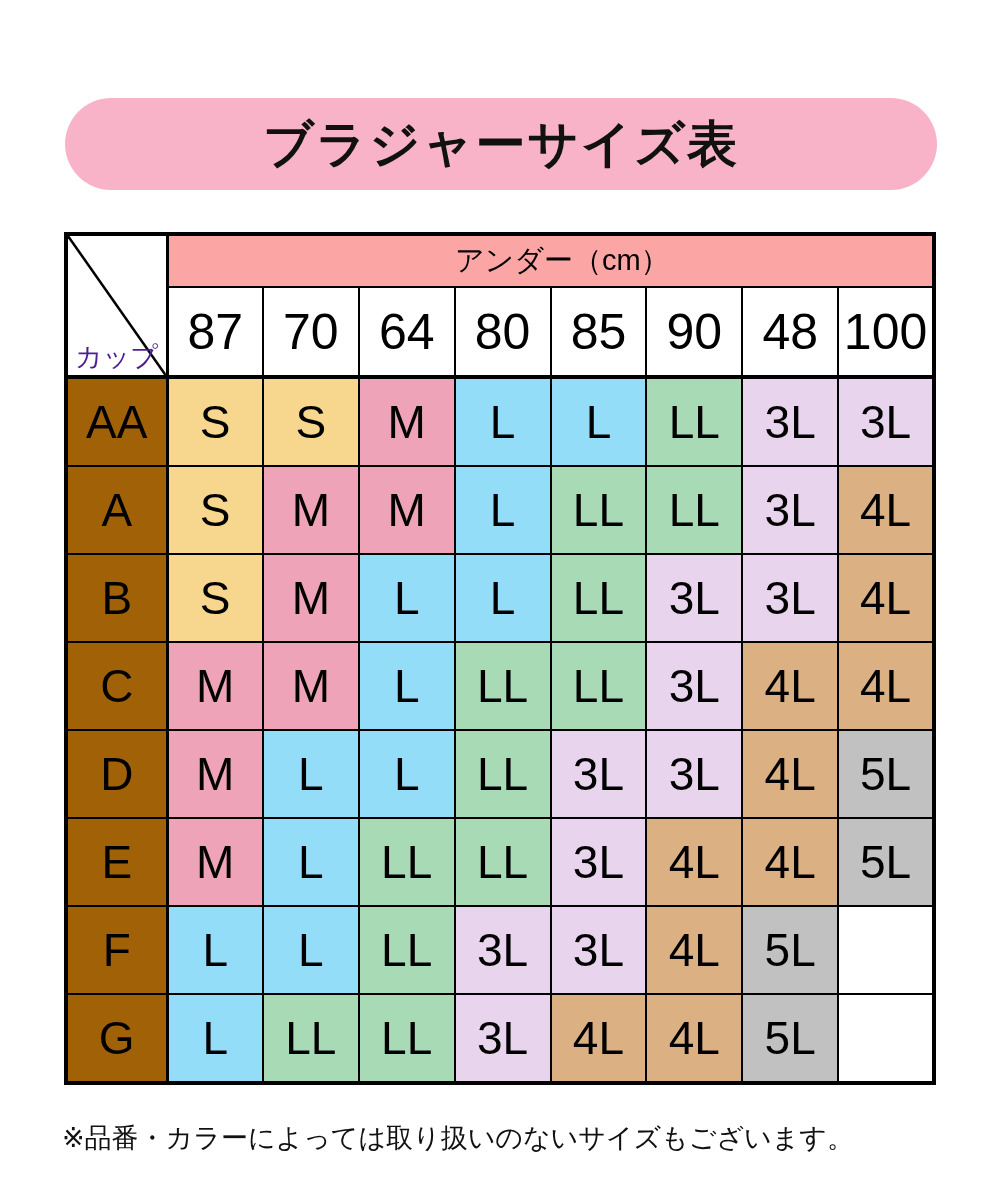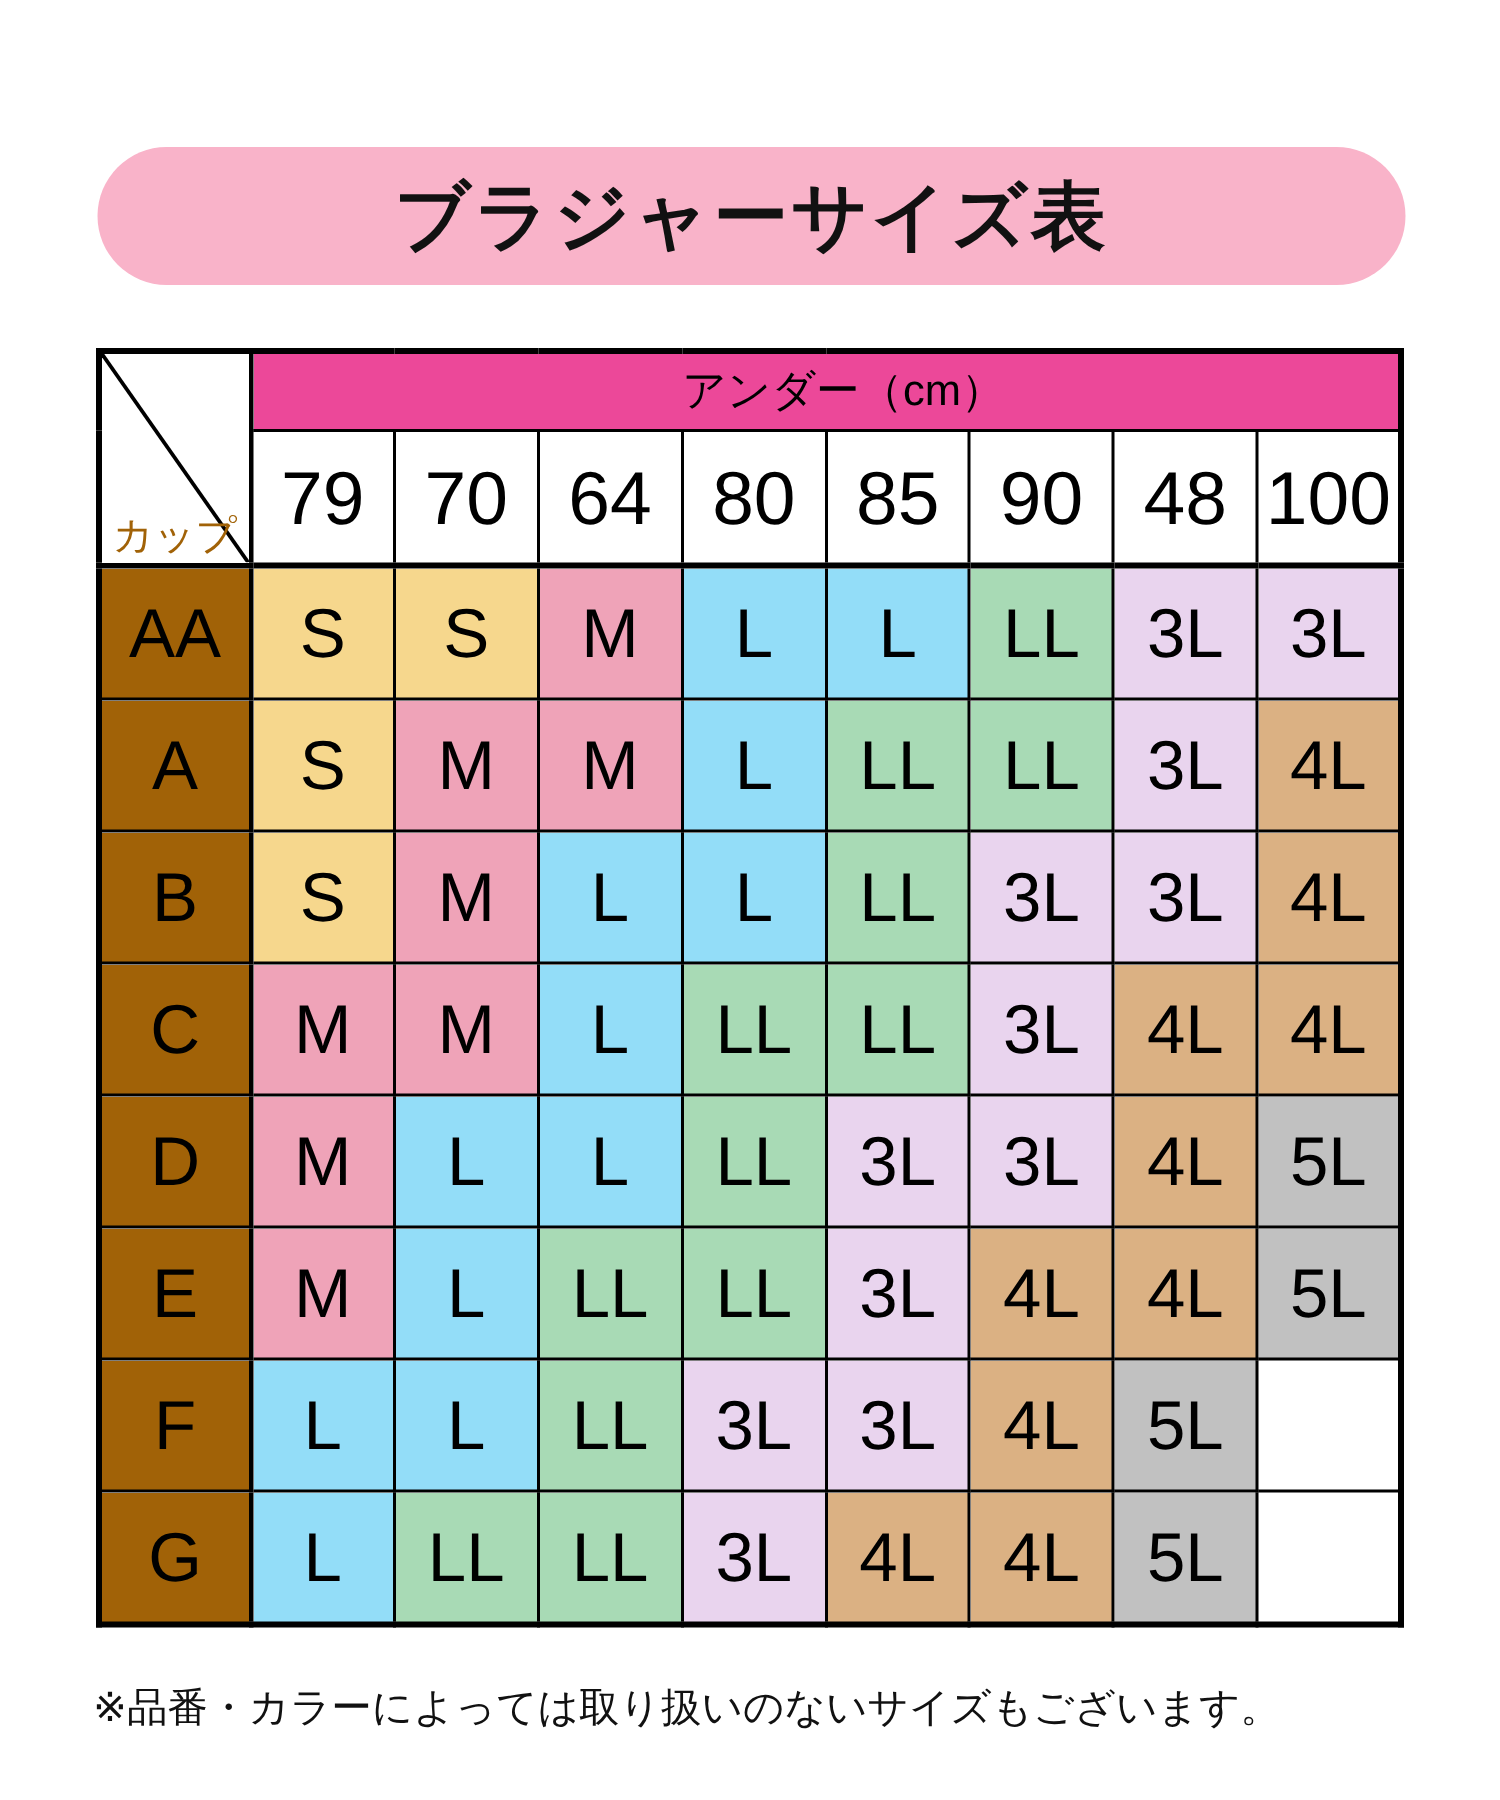--- a/index.html
+++ b/index.html
@@ -47,41 +47,41 @@
     border: 2px solid #000000;
     text-align: center;
     vertical-align: middle;
     padding: 0;
     color: #000000;
     overflow: hidden;
   }
   td.under-cell {
     height: 50px;
     font-size: 29px;
-    background: #ec4899;
+    background: #fca5a5;
     padding-left: 24px;
   }
   tr.num-row td {
     height: 87px;
     font-size: 50px;
     border-bottom: 4px solid #000000;
     background: #ffffff;
   }
   td.corner-cell {
     position: relative;
     border-right: 3px solid #000000;
     border-bottom: 4px solid #000000;
     background: #ffffff;
   }
   .cup-label {
     position: absolute;
     left: 7px;
     bottom: 4px;
     font-size: 27px;
-    color: #a16207;
+    color: #4c1d95;
     line-height: 1;
   }
   .diag-svg {
     position: absolute;
     inset: 0;
     width: 100%;
     height: 100%;
     display: block;
   }
   td.cup-cell {
@@ -127,21 +127,21 @@
       <tr>
         <td class="corner-cell" rowspan="2">
           <svg class="diag-svg">
             <line x1="0" y1="0" x2="100%" y2="100%" stroke="#000000" stroke-width="2.5"></line>
           </svg>
           <span class="cup-label">カップ</span>
         </td>
         <td class="under-cell" colspan="8">アンダー（cm）</td>
       </tr>
       <tr class="num-row">
-          <td>79</td>
+          <td>87</td>
           <td>70</td>
           <td>64</td>
           <td>80</td>
           <td>85</td>
           <td>90</td>
           <td>48</td>
           <td>100</td>
         </tr>
     </tbody>
     <tbody>

